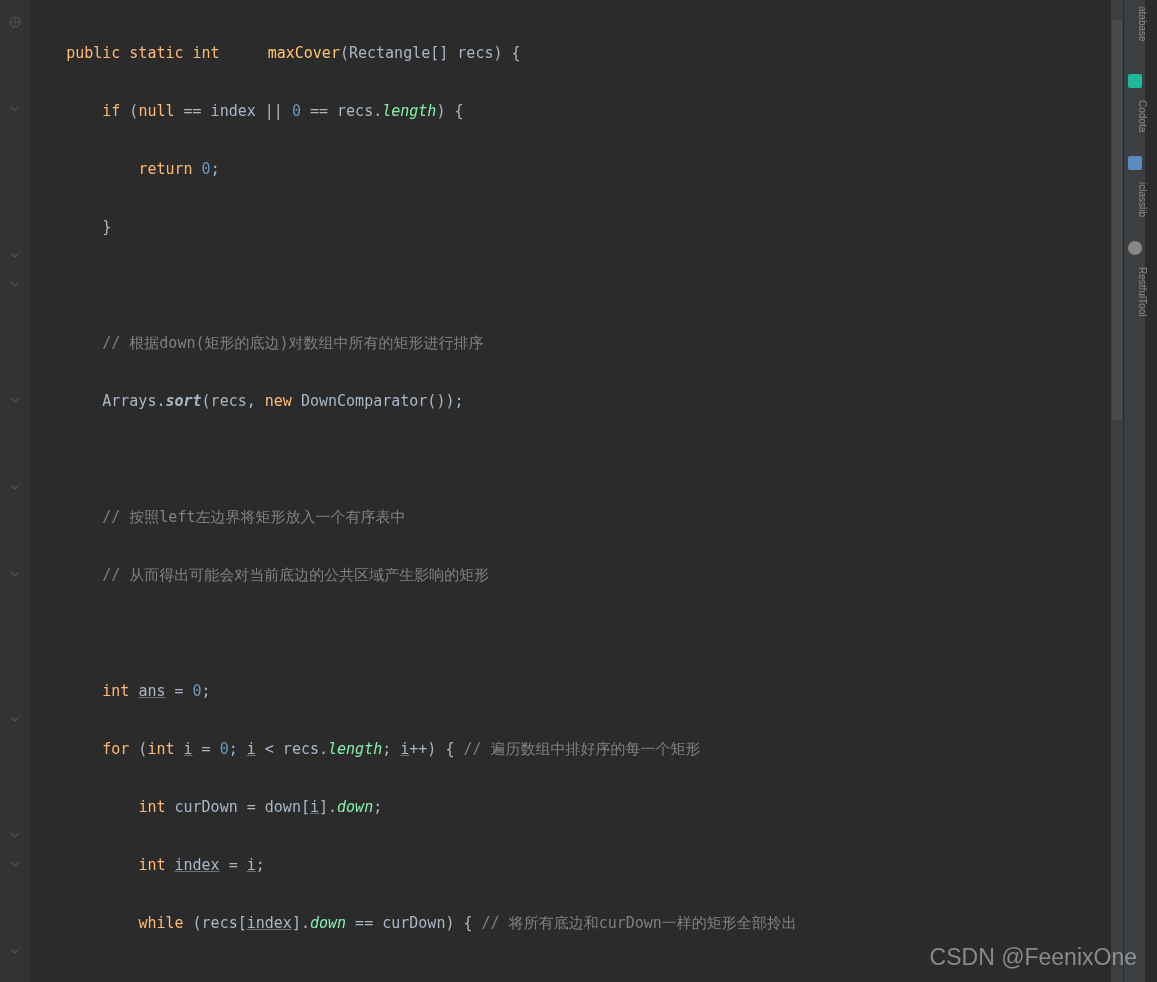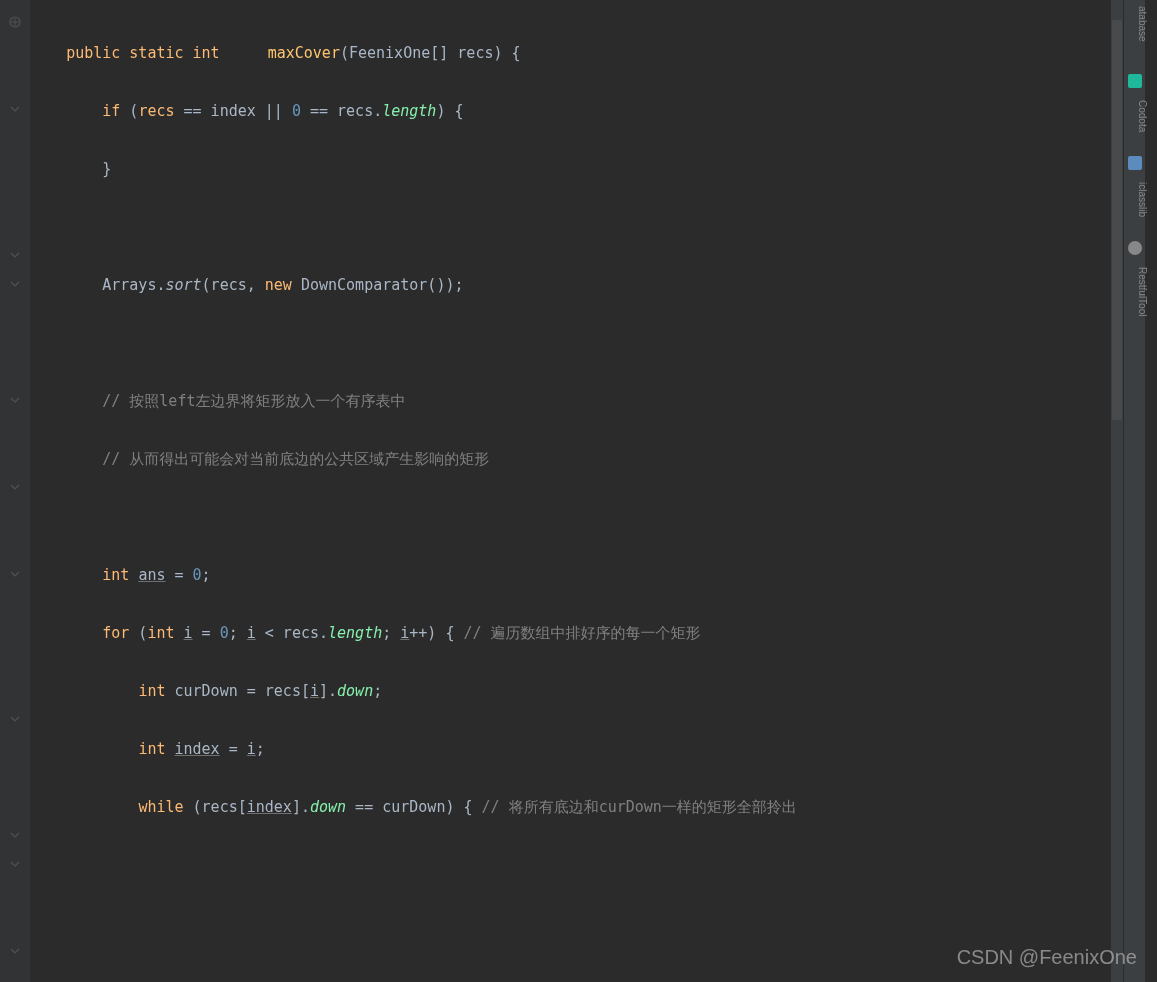--- a/index.html
+++ b/index.html
@@ -76,31 +76,31 @@
   width: 14px;
   height: 14px;
   margin: 6px auto;
   border-radius: 2px;
 }
 .watermark {
   position: absolute;
   right: 20px;
   bottom: 10px;
   font-family: Arial, sans-serif;
-  font-size: 20px;
+  font-size: 23px;
   color: rgba(200,200,200,0.6);
   font-weight: 400;
 }
 .kw { color: #fdba74; }
 .method-decl { color: #ffc66d; padding-left: 39px; }
 .num { color: #6897bb; }
 .comment { color: #808080; }
 .field { color: #86efac; font-style: italic; }
 .underline { text-decoration: underline; text-decoration-color: #707070; }
-.italic { font-style: italic; }
+.italic { font-style: italic; font-weight: bold; }
 </style>
 </head>
 <body>
 
 <div class="gutter">
   <svg class="gutter-icon" style="top:15px" viewBox="0 0 14 14">
       <circle cx="7" cy="7" r="5" fill="none" stroke="#888" stroke-width="1.2"></circle>
       <path d="M7 3 L7 11 M3 7 L11 7" stroke="#888" stroke-width="1"></path>
     </svg>
   <svg class="gutter-icon" style="top:102px" viewBox="0 0 14 14">
@@ -129,32 +129,34 @@
     </svg>
   <svg class="gutter-icon" style="top:857px" viewBox="0 0 14 14">
       <path d="M3 5 L7 9 L11 5" fill="none" stroke="#888" stroke-width="1.2"></path>
     </svg>
   <svg class="gutter-icon" style="top:944px" viewBox="0 0 14 14">
       <path d="M3 5 L7 9 L11 5" fill="none" stroke="#888" stroke-width="1.2"></path>
     </svg>
 </div>
 
 <div class="code-area">
-<div>    <span class="kw">public</span> <span class="kw">static</span> <span class="kw">int</span> <span class="method-decl">maxCover</span><span>(FeenixOne[] recs) {</span></div>
-<div>        <span class="kw">if</span><span> (</span><span class="kw">recs</span><span> == index || </span><span class="num">0</span><span> == recs.</span><span class="field">length</span><span>) {</span></div>
+<div>    <span class="kw">public</span> <span class="kw">static</span> <span class="kw">int</span> <span class="method-decl">maxCover</span><span>(Rectangle[] recs) {</span></div>
+<div>        <span class="kw">if</span><span> (</span><span class="kw">null</span><span> == index || </span><span class="num">0</span><span> == recs.</span><span class="field">length</span><span>) {</span></div>
+<div>            <span class="kw">return</span><span> </span><span class="num">0</span><span>;</span></div>
 <div>        <span>}</span></div>
 <div> </div>
+<div>        <span class="comment">// 根据down(矩形的底边)对数组中所有的矩形进行排序</span></div>
 <div>        <span>Arrays.</span><span class="italic">sort</span><span>(recs, </span><span class="kw">new</span><span> DownComparator());</span></div>
 <div> </div>
 <div>        <span class="comment">// 按照left左边界将矩形放入一个有序表中</span></div>
 <div>        <span class="comment">// 从而得出可能会对当前底边的公共区域产生影响的矩形</span></div>
 <div> </div>
 <div>        <span class="kw">int</span><span> </span><span class="underline">ans</span><span> = </span><span class="num">0</span><span>;</span></div>
 <div>        <span class="kw">for</span><span> (</span><span class="kw">int</span><span> </span><span class="underline">i</span><span> = </span><span class="num">0</span><span>; </span><span class="underline">i</span><span> &lt; recs.</span><span class="field">length</span><span>; </span><span class="underline">i</span><span>++) { </span><span class="comment">// 遍历数组中排好序的每一个矩形</span></div>
-<div>            <span class="kw">int</span><span> curDown = recs[</span><span class="underline">i</span><span>].</span><span class="field">down</span><span>;</span></div>
+<div>            <span class="kw">int</span><span> curDown = down[</span><span class="underline">i</span><span>].</span><span class="field">down</span><span>;</span></div>
 <div>            <span class="kw">int</span><span> </span><span class="underline">index</span><span> = </span><span class="underline">i</span><span>;</span></div>
 <div>            <span class="kw">while</span><span> (recs[</span><span class="underline">index</span><span>].</span><span class="field">down</span><span> == curDown) { </span><span class="comment">// 将所有底边和curDown一样的矩形全部拎出</span></div>
 
 
 
 
 
 
 
 

